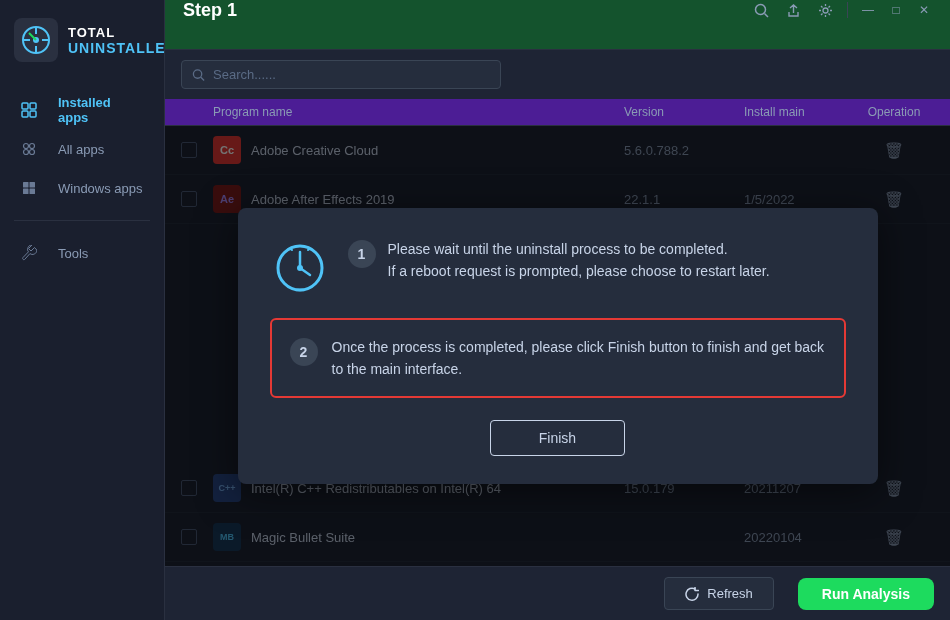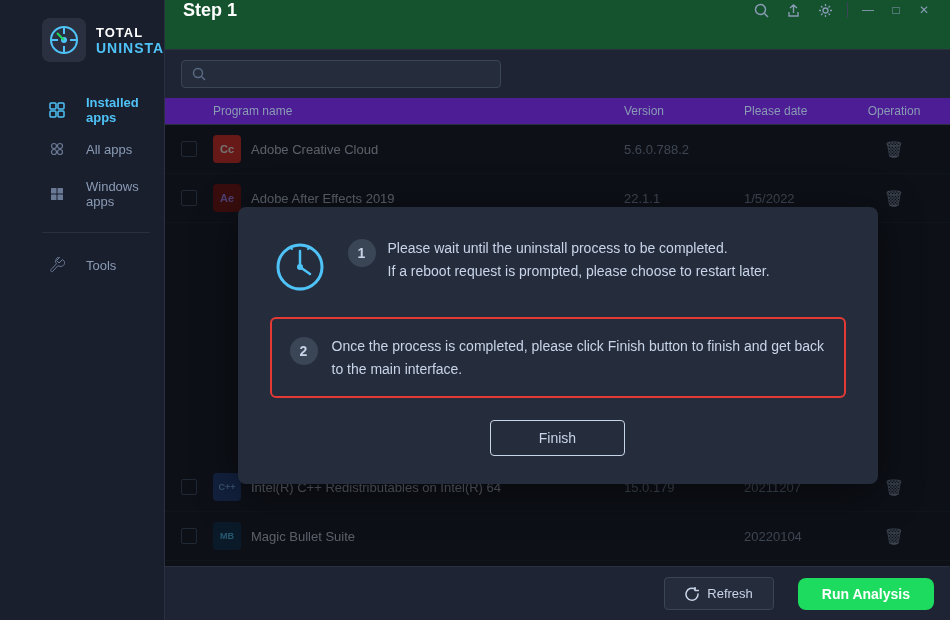--- a/index.html
+++ b/index.html
@@ -14,21 +14,20 @@
 
     
     .sidebar {
       width: 165px;
       height: 620px;
       background: #1a1f2e;
       display: flex;
       flex-direction: column;
       border-right: 1px solid #2a3040;
       flex-shrink: 0;
-      padding-left: 28px;
     }
 
     .sidebar-logo {
       display: flex;
       align-items: center;
       padding: 18px 14px;
       gap: 10px;
     }
 
     .logo-icon {
@@ -582,28 +581,29 @@
       <div class="win-btn">✕</div>
     </div>
   </div>
 
   <div class="search-bar">
     <div class="search-input-wrapper">
       <svg width="14" height="14" viewBox="0 0 14 14" fill="none">
         <circle cx="6" cy="6" r="4.5" stroke="#5a6b85" stroke-width="1.4"></circle>
         <line x1="9.5" y1="9.5" x2="13" y2="13" stroke="#5a6b85" stroke-width="1.4"></line>
       </svg>
+      <input type="text" placeholder="Search......" style="">
     </div>
   </div>
 
   <div class="table-header">
     <div class="col-check"></div>
     <div class="col-name">Program name</div>
     <div class="col-version">Version</div>
-    <div class="col-date">Please date</div>
+    <div class="col-date">Install main</div>
     <div class="col-op">Operation</div>
   </div>
 
   <div class="table-body">
 
     <div class="table-row">
       <div class="col-check">
         <div class="checkbox"></div>
       </div>
       <div style="display:flex;align-items:center;flex:1;">

